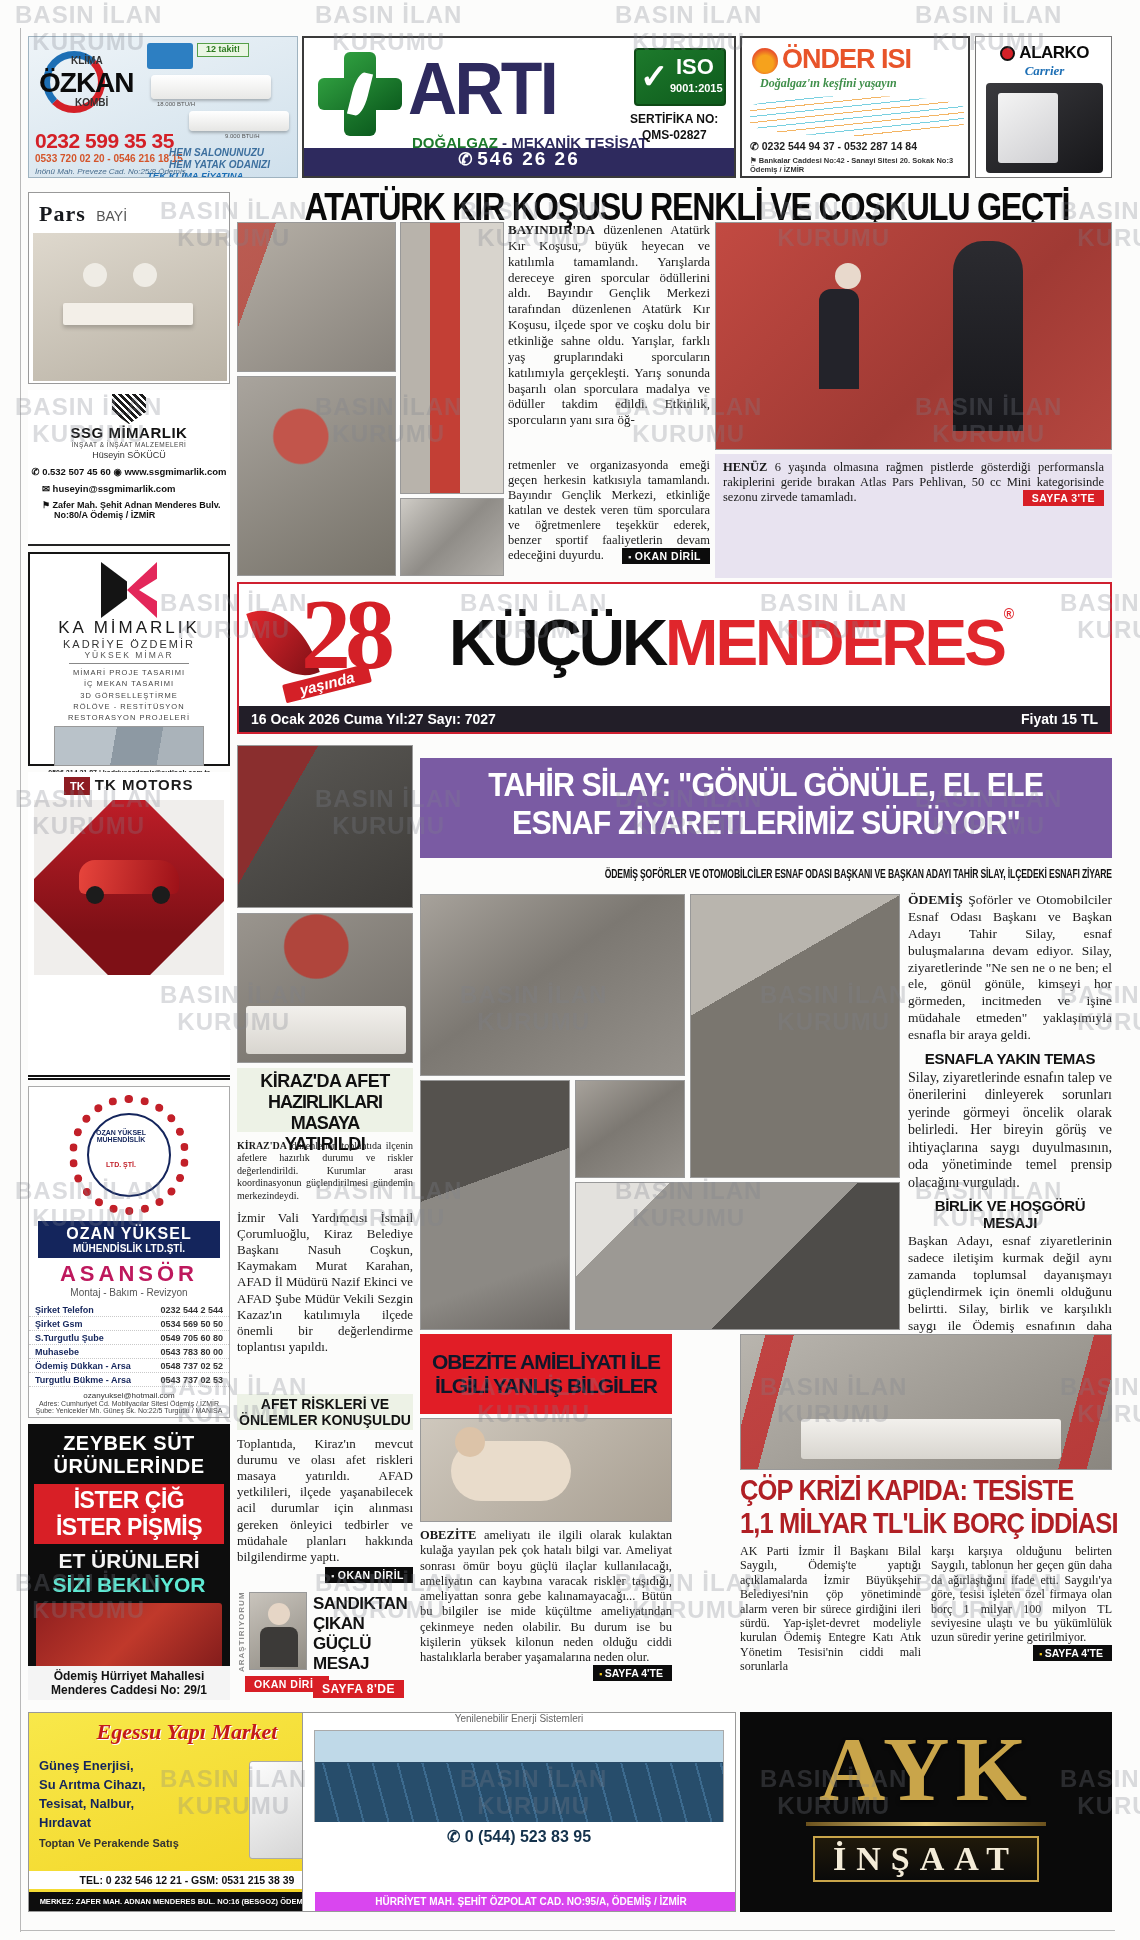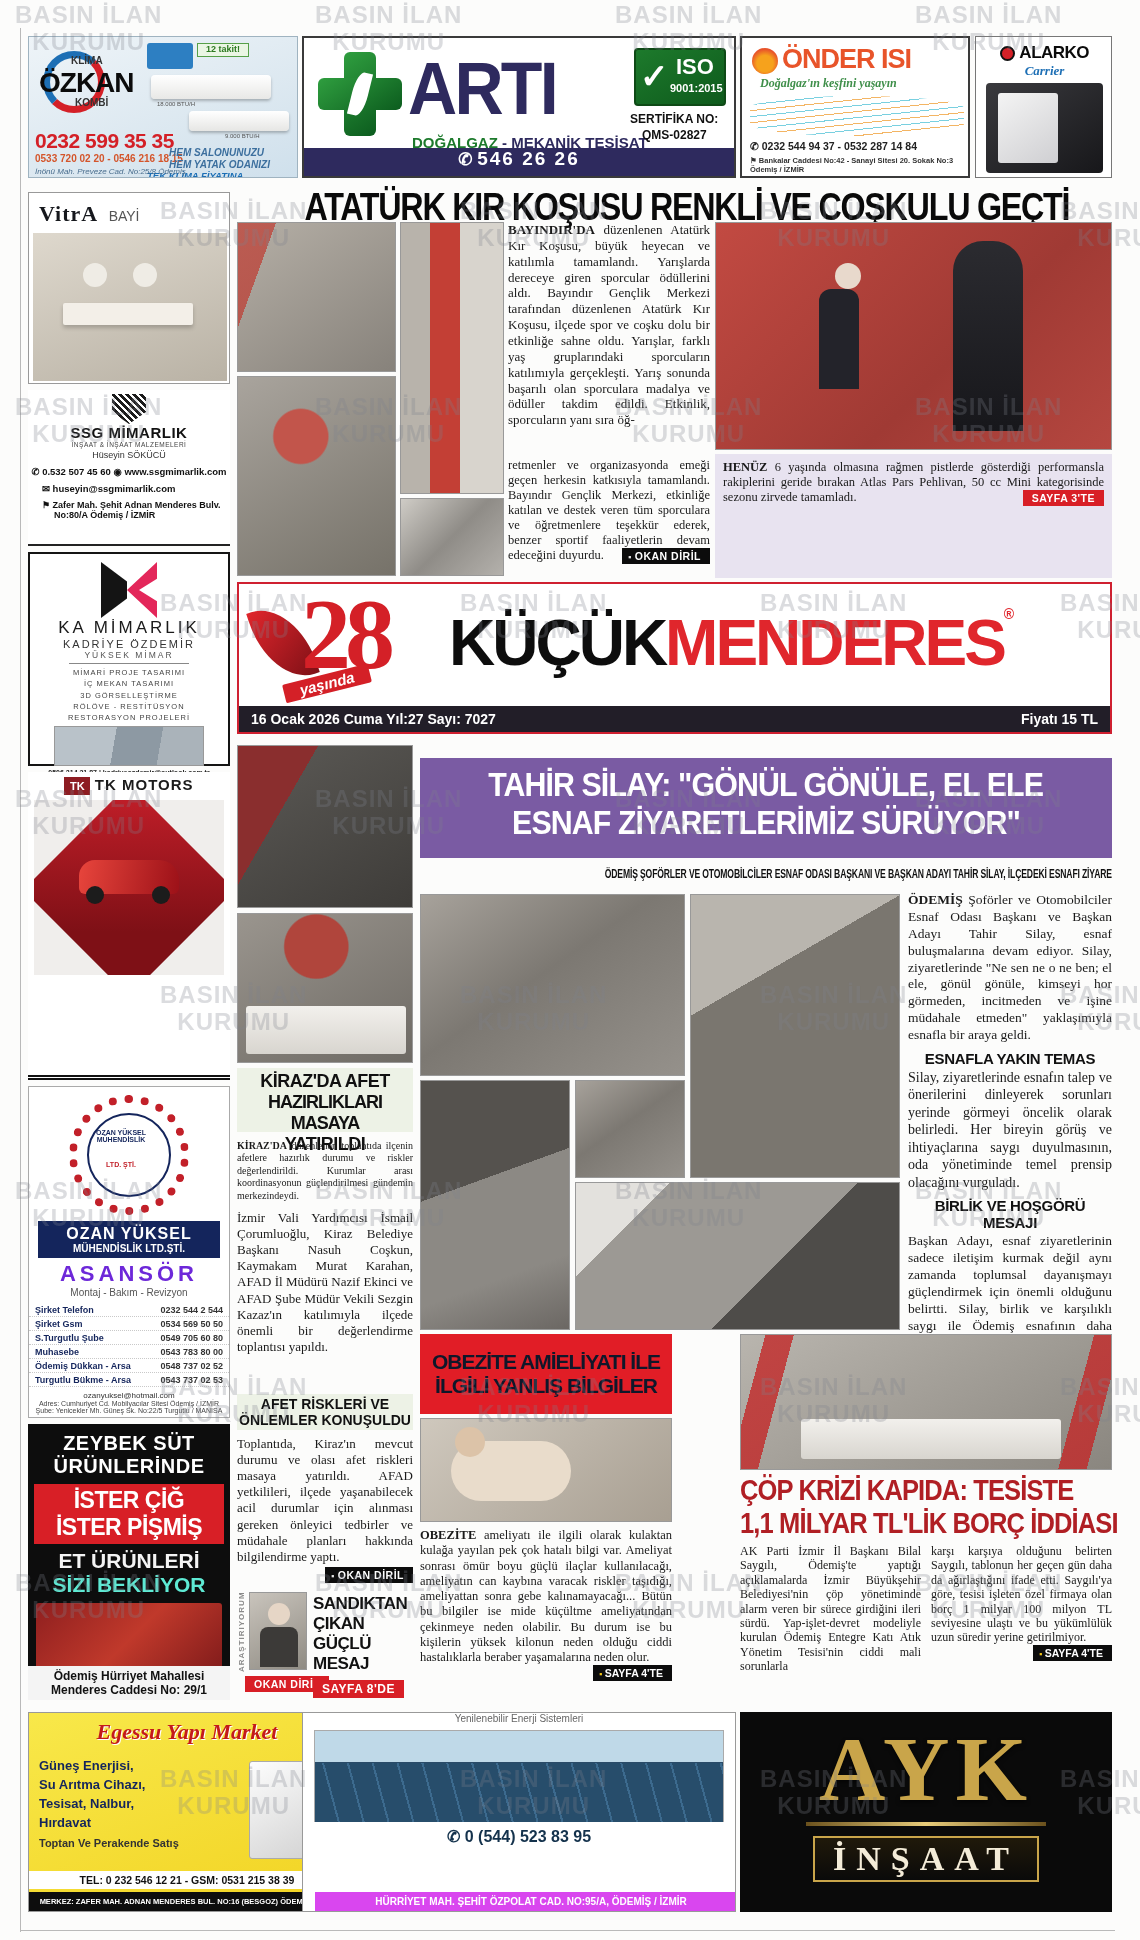--- a/index.html
+++ b/index.html
@@ -114,21 +114,21 @@
       <div style="position:absolute;left:12px;top:10px;width:60px;height:70px;background:linear-gradient(145deg,#f4f4f4,#cfcfd2);border-radius:3px;"></div>
     </div>
   </div>
 
   <div class="abs ctr" style="left:237px;top:186px;width:875px;height:40px;">
     <span class="hx" style="font:900 38px 'Liberation Sans',sans-serif;letter-spacing:-1.5px;transform:scaleX(.85);color:#0a0a0a;">ATATÜRK KIR KOŞUSU RENKLİ VE COŞKULU GEÇTİ</span>
   </div>
 
   <div class="abs" style="left:28px;top:192px;width:202px;height:192px;background:#fff;border:1px solid #999;">
     <div style="position:absolute;left:10px;top:8px;">
-      <span style="font:700 22px 'Liberation Serif',serif;color:#16181d;letter-spacing:1px;">VitrA</span>
+      <span style="font:700 22px 'Liberation Serif',serif;color:#16181d;letter-spacing:1px;">Pars</span>
       <span style="font:400 14px 'Liberation Sans',sans-serif;color:#555;margin-left:6px;">BAYİ</span>
     </div>
     <div class="abs ph ph-beige" style="left:4px;top:40px;width:194px;height:148px;">
       <div style="position:absolute;left:30px;top:70px;width:130px;height:22px;background:#f3efe8;border-radius:2px;box-shadow:0 3px 4px rgba(0,0,0,.2);"></div>
       <div style="position:absolute;left:50px;top:30px;width:24px;height:24px;border-radius:50%;background:#efece5;"></div>
       <div style="position:absolute;left:100px;top:30px;width:24px;height:24px;border-radius:50%;background:#efece5;"></div>
     </div>
   </div>
 
   <div class="abs ctr" style="left:28px;top:390px;width:202px;height:156px;background:#fff;border-bottom:2px solid #222;">
@@ -201,21 +201,21 @@
   <div class="abs ctr" style="left:28px;top:1086px;width:202px;height:332px;background:#fff;border:1px solid #aaa;">
     <div style="position:relative;margin:8px auto 0;width:104px;height:104px;border-radius:50%;border:8px dotted #c22029;background:#fff;">
       <div style="position:absolute;inset:10px;border-radius:50%;border:2px solid #14255c;"></div>
       <div style="position:absolute;left:8px;top:26px;width:72px;font:700 7px 'Liberation Sans',sans-serif;color:#14255c;">OZAN YÜKSEL MÜHENDİSLİK</div>
       <div style="position:absolute;left:8px;top:58px;width:72px;font:700 7px 'Liberation Sans',sans-serif;color:#c22029;">LTD. ŞTİ.</div>
     </div>
     <div style="margin:6px auto 0;width:182px;background:#14255c;color:#fff;padding:4px 0;">
       <div style="font:900 16px 'Liberation Sans',sans-serif;letter-spacing:1px;">OZAN YÜKSEL</div>
       <div style="font:700 10px 'Liberation Sans',sans-serif;">MÜHENDİSLİK LTD.ŞTİ.</div>
     </div>
-    <div style="font:900 22px 'Liberation Sans',sans-serif;color:#6d28d9;letter-spacing:4px;margin-top:3px;">ASANSÖR</div>
+    <div style="font:900 22px 'Liberation Sans',sans-serif;color:#be185d;letter-spacing:4px;margin-top:3px;">ASANSÖR</div>
     <div style="font:400 10px 'Liberation Sans',sans-serif;color:#555;">Montaj - Bakım - Revizyon</div>
     <div style="margin-top:5px;">
       <div class="contact-row">
           <span>Şirket Telefon</span>
           <span>0232 544 2 544</span>
         </div>
       <div class="contact-row">
           <span>Şirket Gsm</span>
           <span>0534 569 50 50</span>
         </div>

